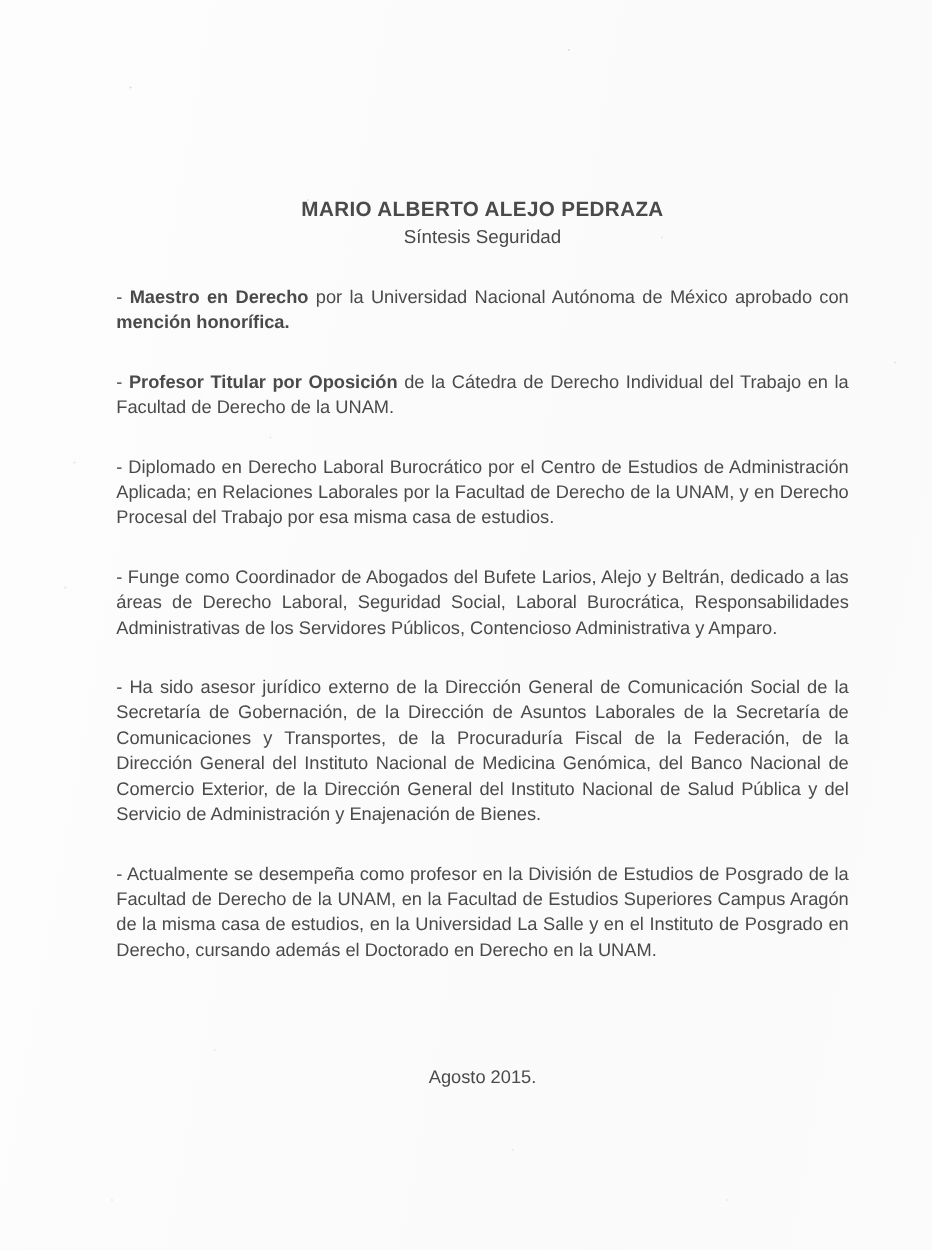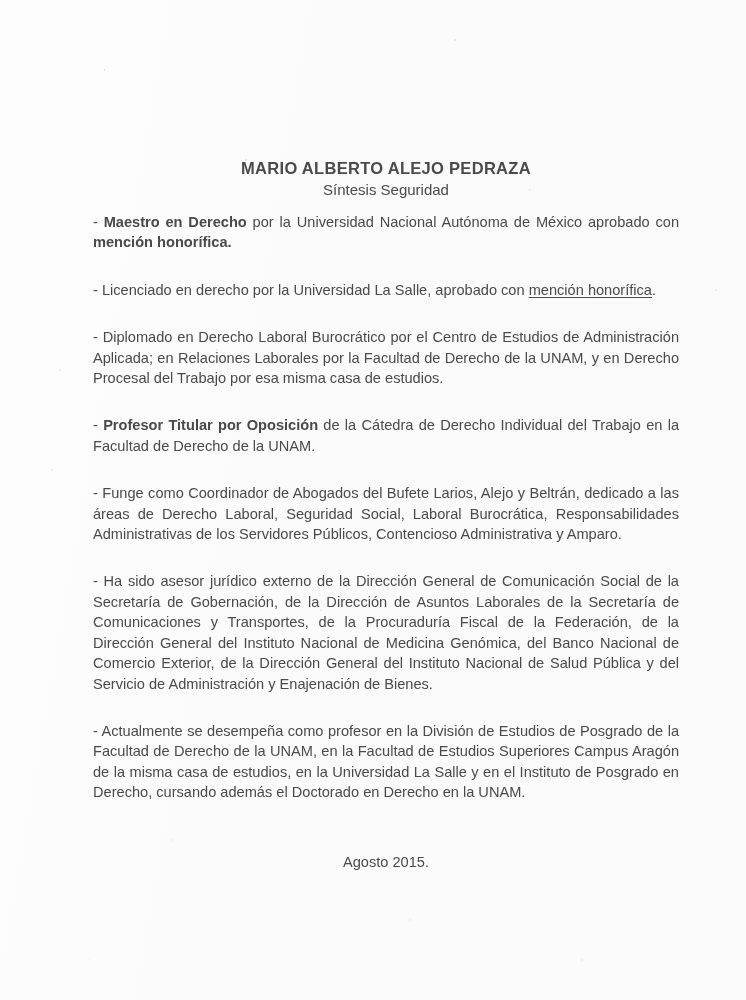--- a/index.html
+++ b/index.html
@@ -72,21 +72,21 @@
   .doc-subtitle {
     font-size: 15px;
     font-weight: normal;
     line-height: 1.3;
     margin: 1px 0 0 0;
   }
 
   .paragraphs {
     position: absolute;
     left: 0;
-    top: 212px;
+    top: 228px;
     width: 586px;
   }
 
   p.para {
     margin: 0 0 27px 0;
     font-size: 14.6px;
     line-height: 20.4px;
     text-align: justify;
     text-justify: inter-word;
     -webkit-hyphens: none;
@@ -115,23 +115,22 @@
 <div class="page">
   <div class="doc-body">
 
     <div class="title-block">
       <h1 class="doc-title">MARIO ALBERTO ALEJO PEDRAZA</h1>
       <h2 class="doc-subtitle">Síntesis Seguridad</h2>
     </div>
 
     <div class="paragraphs">
         <p class="para"><span>- </span><b>Maestro en Derecho</b><span> por la Universidad Nacional Autónoma de México aprobado con </span><b>mención honorífica.</b></p>
-        <p class="para"><span>- Licenciado en derecho por la Universidad La Salle, aprobado con </span><u>mención honorífica</u><span>.</span></p>
+        <p class="para"><span>- </span><b>Profesor Titular por Oposición</b><span> de la Cátedra de Derecho Individual del Trabajo en la Facultad de Derecho de la UNAM.</span></p>
         <p class="para"><span>- Diplomado en Derecho Laboral Burocrático por el Centro de Estudios de Administración Aplicada; en Relaciones Laborales por la Facultad de Derecho de la UNAM, y en Derecho Procesal del Trabajo por esa misma casa de estudios.</span></p>
-        <p class="para"><span>- </span><b>Profesor Titular por Oposición</b><span> de la Cátedra de Derecho Individual del Trabajo en la Facultad de Derecho de la UNAM.</span></p>
         <p class="para"><span>- Funge como Coordinador de Abogados del Bufete Larios, Alejo y Beltrán, dedicado a las áreas de Derecho Laboral, Seguridad Social, Laboral Burocrática, Responsabilidades Administrativas de los Servidores Públicos, Contencioso Administrativa y Amparo.</span></p>
         <p class="para"><span>- Ha sido asesor jurídico externo de la Dirección General de Comunicación Social de la Secretaría de Gobernación, de la Dirección de Asuntos Laborales de la Secretaría de Comunicaciones y Transportes, de la Procuraduría Fiscal de la Federación, de la Dirección General del Instituto Nacional de Medicina Genómica, del Banco Nacional de Comercio Exterior, de la Dirección General del Instituto Nacional de Salud Pública y del Servicio de Administración y Enajenación de Bienes.</span></p>
         <p class="para"><span>- Actualmente se desempeña como profesor en la División de Estudios de Posgrado de la Facultad de Derecho de la UNAM, en la Facultad de Estudios Superiores Campus Aragón de la misma casa de estudios, en la Universidad La Salle y en el Instituto de Posgrado en Derecho, cursando además el Doctorado en Derecho en la UNAM.</span></p>
       </div>
 
     <div class="date-line">Agosto 2015.</div>
 
   </div>
 </div>
 

